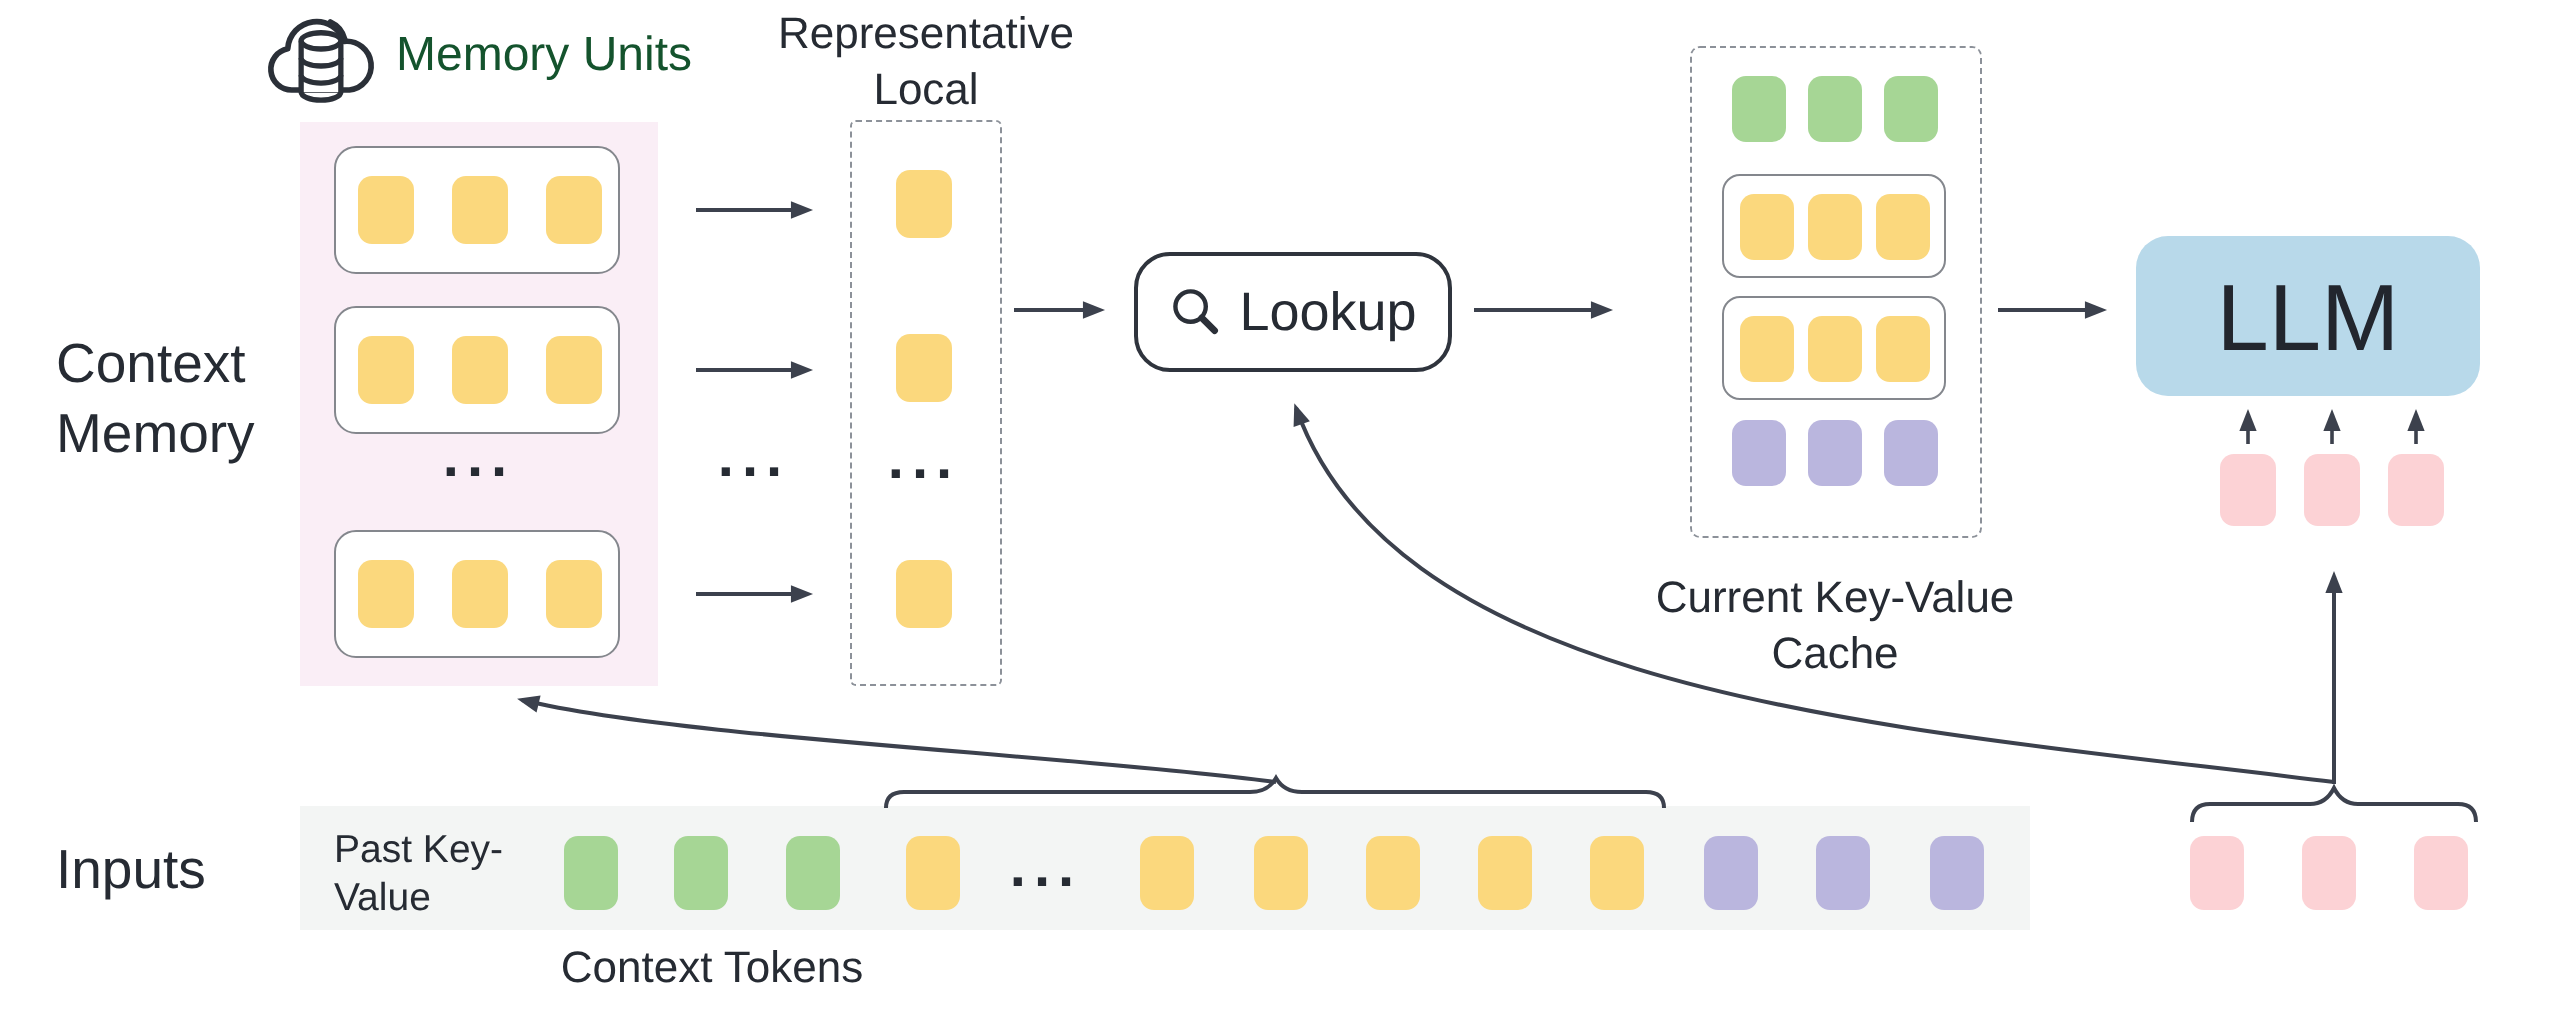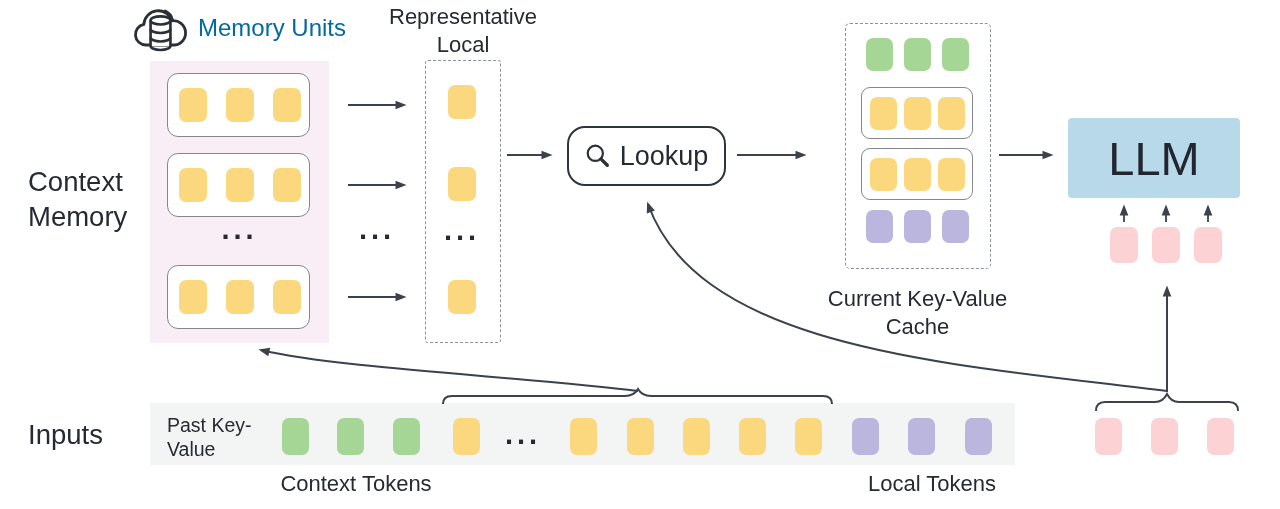--- a/index.html
+++ b/index.html
@@ -22,27 +22,27 @@
   .unit .tok.mem{top:14px;}
   .dashedbox{position:absolute;border:1.6px dashed #8c9199;border-radius:3px;box-sizing:border-box;background:#fff;}
   .whitebox{position:absolute;background:#fff;border:1px solid #84878d;border-radius:9px;box-sizing:border-box;}
   .ellipsis{position:absolute;text-align:center;font-size:29px;font-weight:bold;
             letter-spacing:4px;color:#262b33;line-height:20px;}
   .lookup{position:absolute;left:567px;top:126px;width:159px;height:60px;background:#fff;
           border:2px solid #2f343d;border-radius:18px;display:flex;align-items:center;
           justify-content:center;gap:9px;box-sizing:border-box;}
   .lookup span{font-size:27px;color:#262b33;}
   .llm{position:absolute;left:1068px;top:118px;width:172px;height:80px;background:#b8d9ea;
-       border-radius:4px;display:flex;align-items:center;justify-content:center;
+       border-radius:16px;display:flex;align-items:center;justify-content:center;
        font-size:47px;color:#22262e;}
   .strip-bg{position:absolute;left:150px;top:403px;width:865px;height:62px;background:#f3f5f4;}
   .group-label{position:absolute;top:471px;width:170px;text-align:center;font-size:22px;color:#262b33;}
   .overlay{position:absolute;left:0;top:0;pointer-events:none;z-index:6;}
   .cloud-head{position:absolute;left:131px;top:2px;display:flex;align-items:center;gap:8px;}
-  .cloud-head span{font-size:24px;color:#0369a1;}
+  .cloud-head span{font-size:24px;color:#14532d;}
 </style>
 </head>
 <body>
 
 <div id="canvas">
 
   <div class="cloud-head">
     <svg width="59" height="52" viewBox="0 0 62 55">
       <path d="M46,45.5 H15.5 A11,11 0 0 1 13.4,23.7 A15.3,15.3 0 0 1 43.2,19.8 A11,11 0 0 1 46,45.5 Z" fill="#fff" stroke="#2b3038" stroke-width="3" stroke-linejoin="round"></path>
       <path d="M36,9.5 A13.5,13.5 0 0 1 43.5,18.5" fill="none" stroke="#2b3038" stroke-width="3" stroke-linecap="round"></path>
@@ -138,21 +138,20 @@
 
   <span class="tok strip purple" style="left:852px;"></span>
   <span class="tok strip purple" style="left:908px;"></span>
   <span class="tok strip purple" style="left:965px;"></span>
 
   <span class="tok strip pink" style="left:1095px;"></span>
   <span class="tok strip pink" style="left:1151px;"></span>
   <span class="tok strip pink" style="left:1207px;"></span>
 
   <div class="group-label" style="left:271px;">Context Tokens</div>
-  <div class="group-label" style="left:847px;">Local Tokens</div>
 
   <svg class="overlay" width="1280" height="509" viewBox="0 0 1280 509">
     <defs>
       <marker id="ah" viewBox="0 0 10 8" refX="7.5" refY="4" markerWidth="12" markerHeight="9.6" orient="auto" markerUnits="userSpaceOnUse">
         <path d="M0.4,0.4 L9.6,4 L0.4,7.6 Z" fill="#3c414d"></path>
       </marker>
     </defs>
     <g stroke="#3c414d" stroke-width="2" fill="none">
 
       <path d="M348,105 H404" marker-end="url(#ah)"></path>

